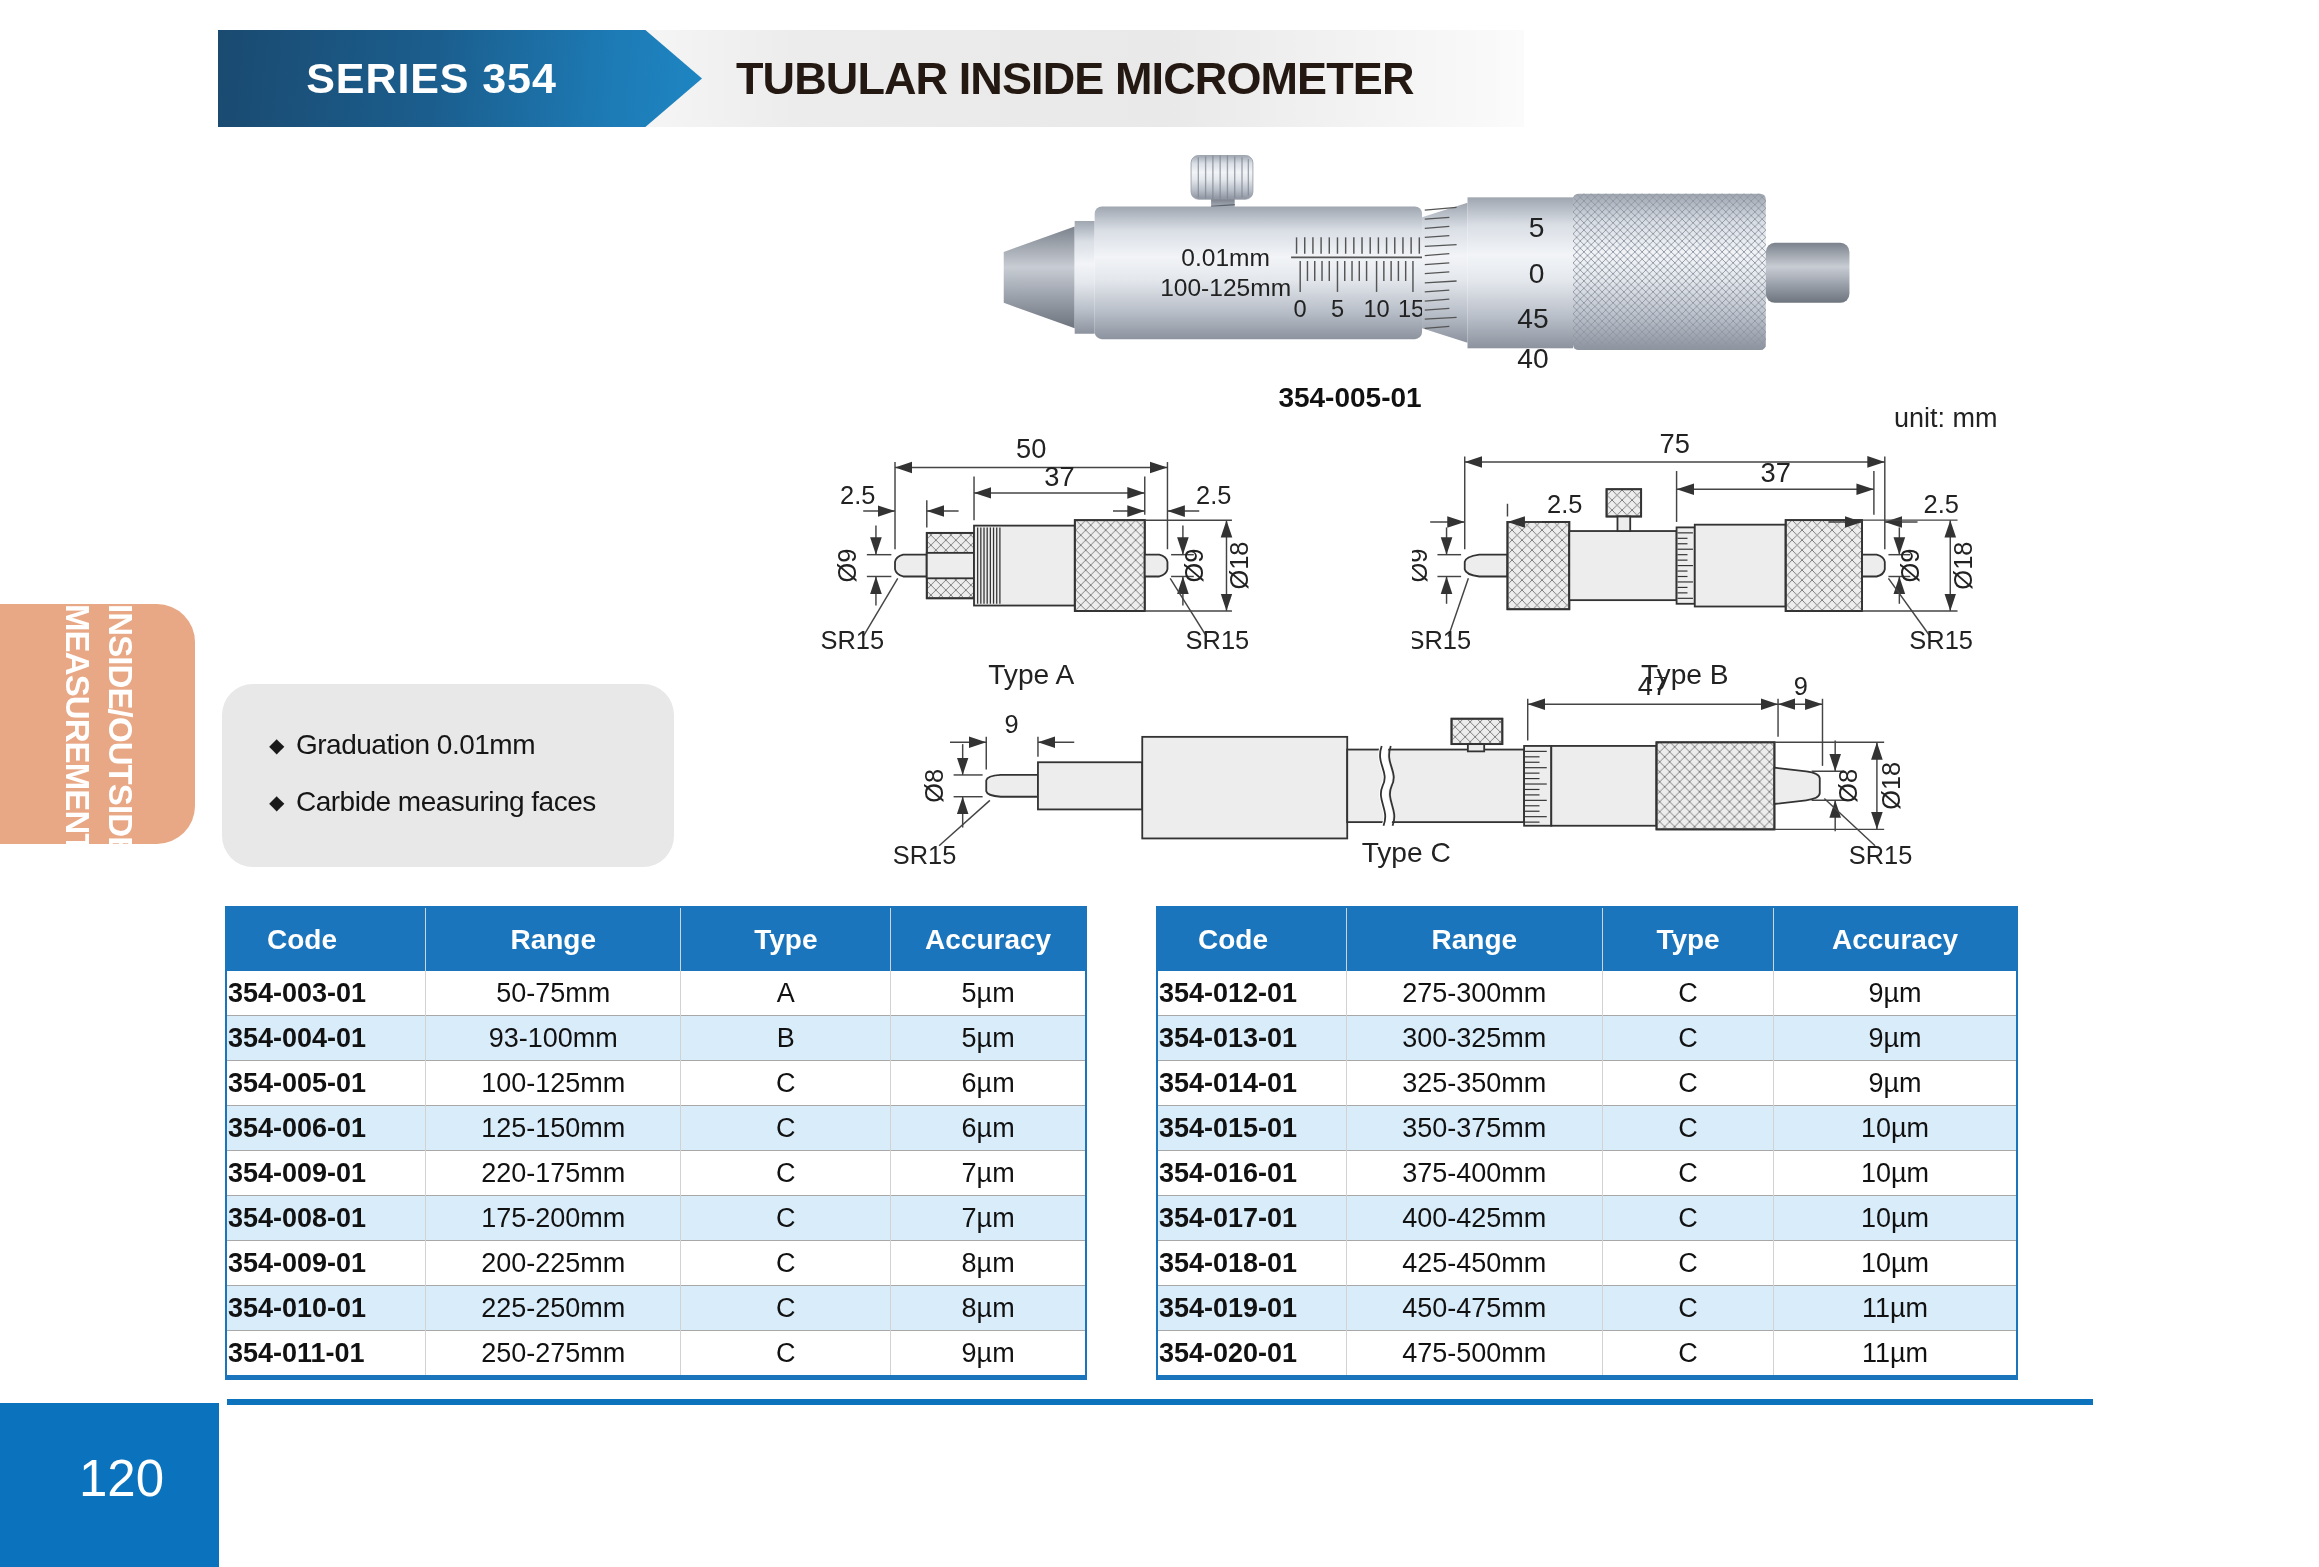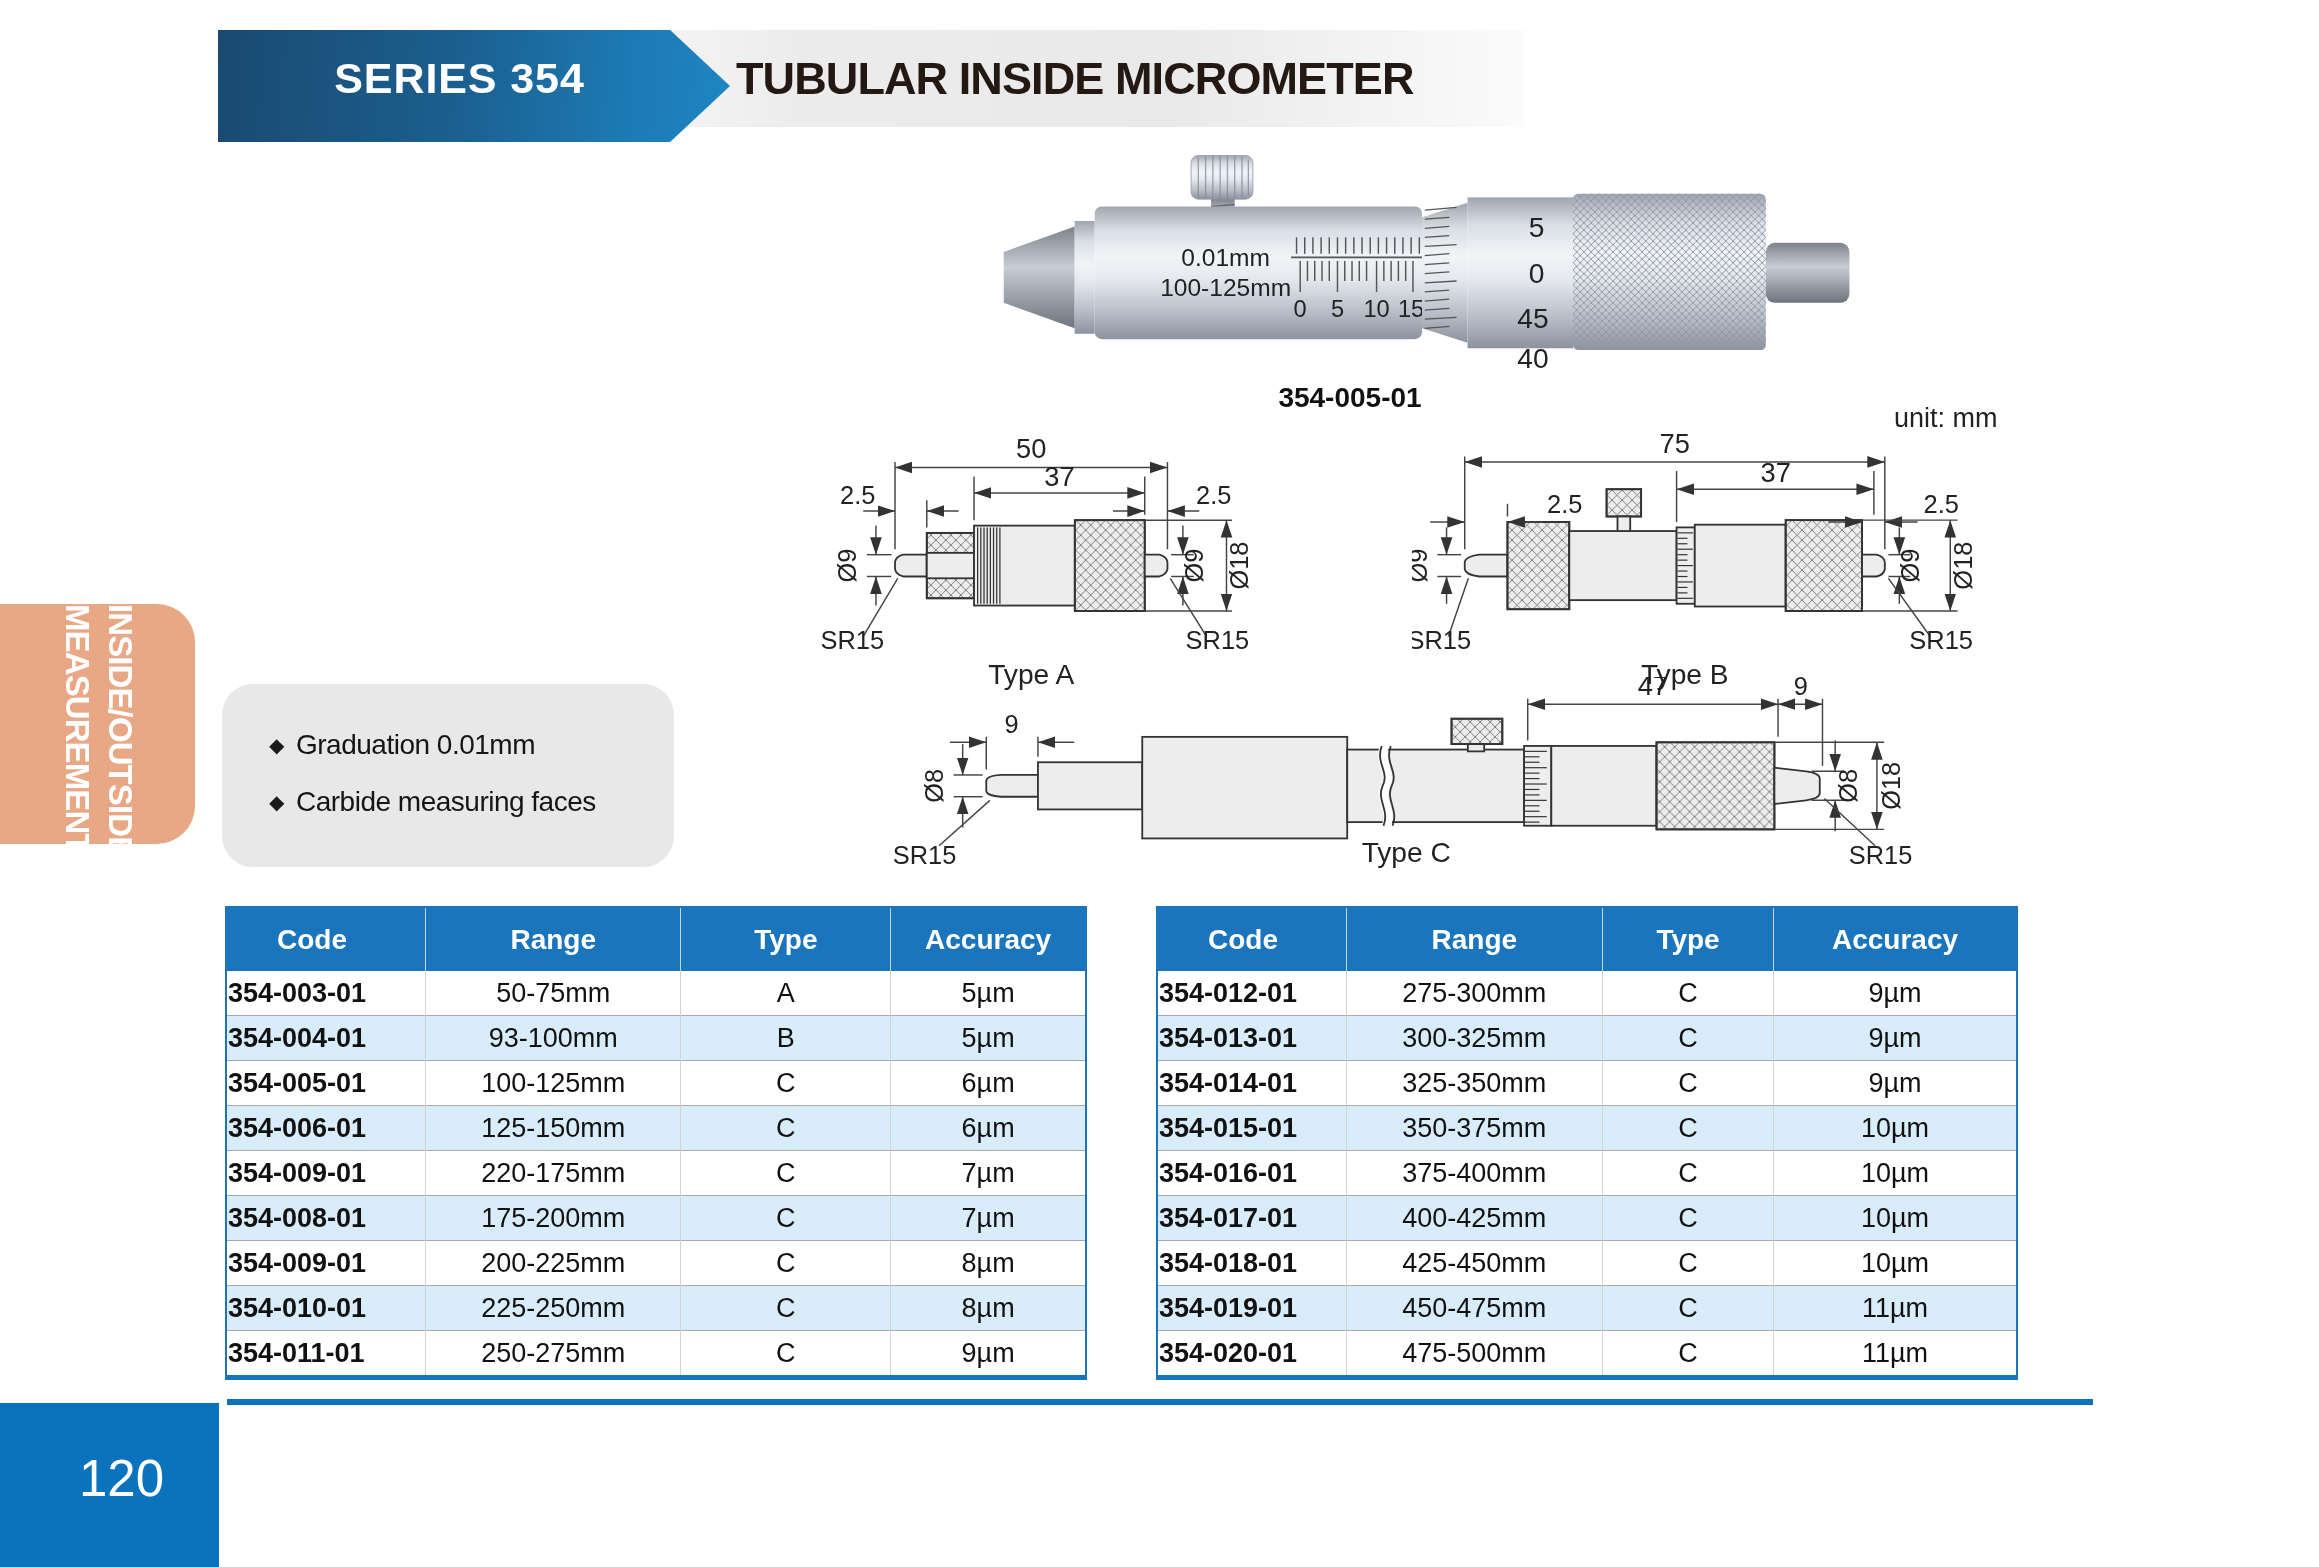--- a/index.html
+++ b/index.html
@@ -2,23 +2,23 @@
 <html style="font-size:14.5px"><head>
 <meta charset="utf-8">
 <style>
   html,body{margin:0;padding:0;background:#ffffff;}
   #page{position:relative;width:2319px;height:1567px;background:#ffffff;overflow:hidden;
         font-family:"Liberation Sans",sans-serif;}
 
   
   .gray-band{position:absolute;left:636px;top:30px;width:888px;height:97px;
     background:linear-gradient(90deg,#f6f6f6 0%,#ececec 18%,#e9e9e9 60%,#fbfbfb 100%);z-index:1;}
-  .series-banner{position:absolute;left:218px;top:30px;width:484px;height:112px;z-index:2;
+  .series-banner{position:absolute;left:218px;top:30px;width:484px;height:97px;z-index:2;
     background:linear-gradient(95deg,#1a4a70 0%,#1b5e8e 45%,#1d7ab4 80%,#1e86c3 100%);
-    clip-path:polygon(0 0,88.3% 0,100% 50%,88.3% 100%,0 100%);padding-left:28px;}
+    clip-path:polygon(0 0,88.3% 0,100% 50%,88.3% 100%,0 100%);}
   .series-banner span{display:block;width:427px;text-align:center;line-height:97px;
     color:#ffffff;font-size:43px;font-weight:bold;letter-spacing:0.9px;}
   .page-title{position:absolute;left:736px;top:30px;height:97px;line-height:97px;z-index:2;
     color:#241912;font-size:45px;font-weight:bold;letter-spacing:-0.9px;white-space:nowrap;}
 
   
   .photo{position:absolute;left:991px;top:150px;}
   .photo-label{position:absolute;left:1259px;top:382px;width:182px;text-align:center;
     font-size:28px;font-weight:bold;color:#111;}
   .unit-note{position:absolute;left:1894px;top:403px;font-size:27px;color:#222;}
@@ -46,21 +46,21 @@
   .feature-text{font-size:28px;color:#151515;letter-spacing:-0.5px;}
 
   
   .spec-table{position:absolute;top:906px;width:862px;border-collapse:collapse;table-layout:fixed;
     border:2.7px solid #1B75BC;border-bottom:5.5px solid #1B75BC;}
   .spec-table.left{left:225px;}
   .spec-table.right{left:1156px;}
   .spec-table th{background:#1B75BC;color:#ffffff;font-size:28px;font-weight:bold;height:61px;
     text-align:center;border-right:1.8px solid #cdd5da;}
   .spec-table th:last-child{border-right:none;}
-  .spec-table th:first-child{text-align:left;padding-left:50px;}
+  .spec-table th:first-child{text-align:left;padding-left:40px;}
   .spec-table td{height:42px;font-size:27px;color:#111;text-align:center;
     border-right:1.8px solid #d2d2d2;border-top:1.8px solid #a8a8a8;}
   .spec-table td:last-child{border-right:none;}
   .spec-table tr:first-child td{border-top:none;}
   .spec-table td:first-child{font-weight:bold;text-align:left;}
   .spec-table tbody tr:nth-child(even){background:#D9ECF9;}
   .spec-table.left col:nth-child(1){width:23.2%;} .spec-table.left col:nth-child(2){width:29.7%;}
   .spec-table.left col:nth-child(3){width:24.4%;} .spec-table.left col:nth-child(4){width:22.7%;}
   .spec-table.right col:nth-child(1){width:22%;}  .spec-table.right col:nth-child(2){width:29.8%;}
   .spec-table.right col:nth-child(3){width:19.9%;}.spec-table.right col:nth-child(4){width:28.3%;}

